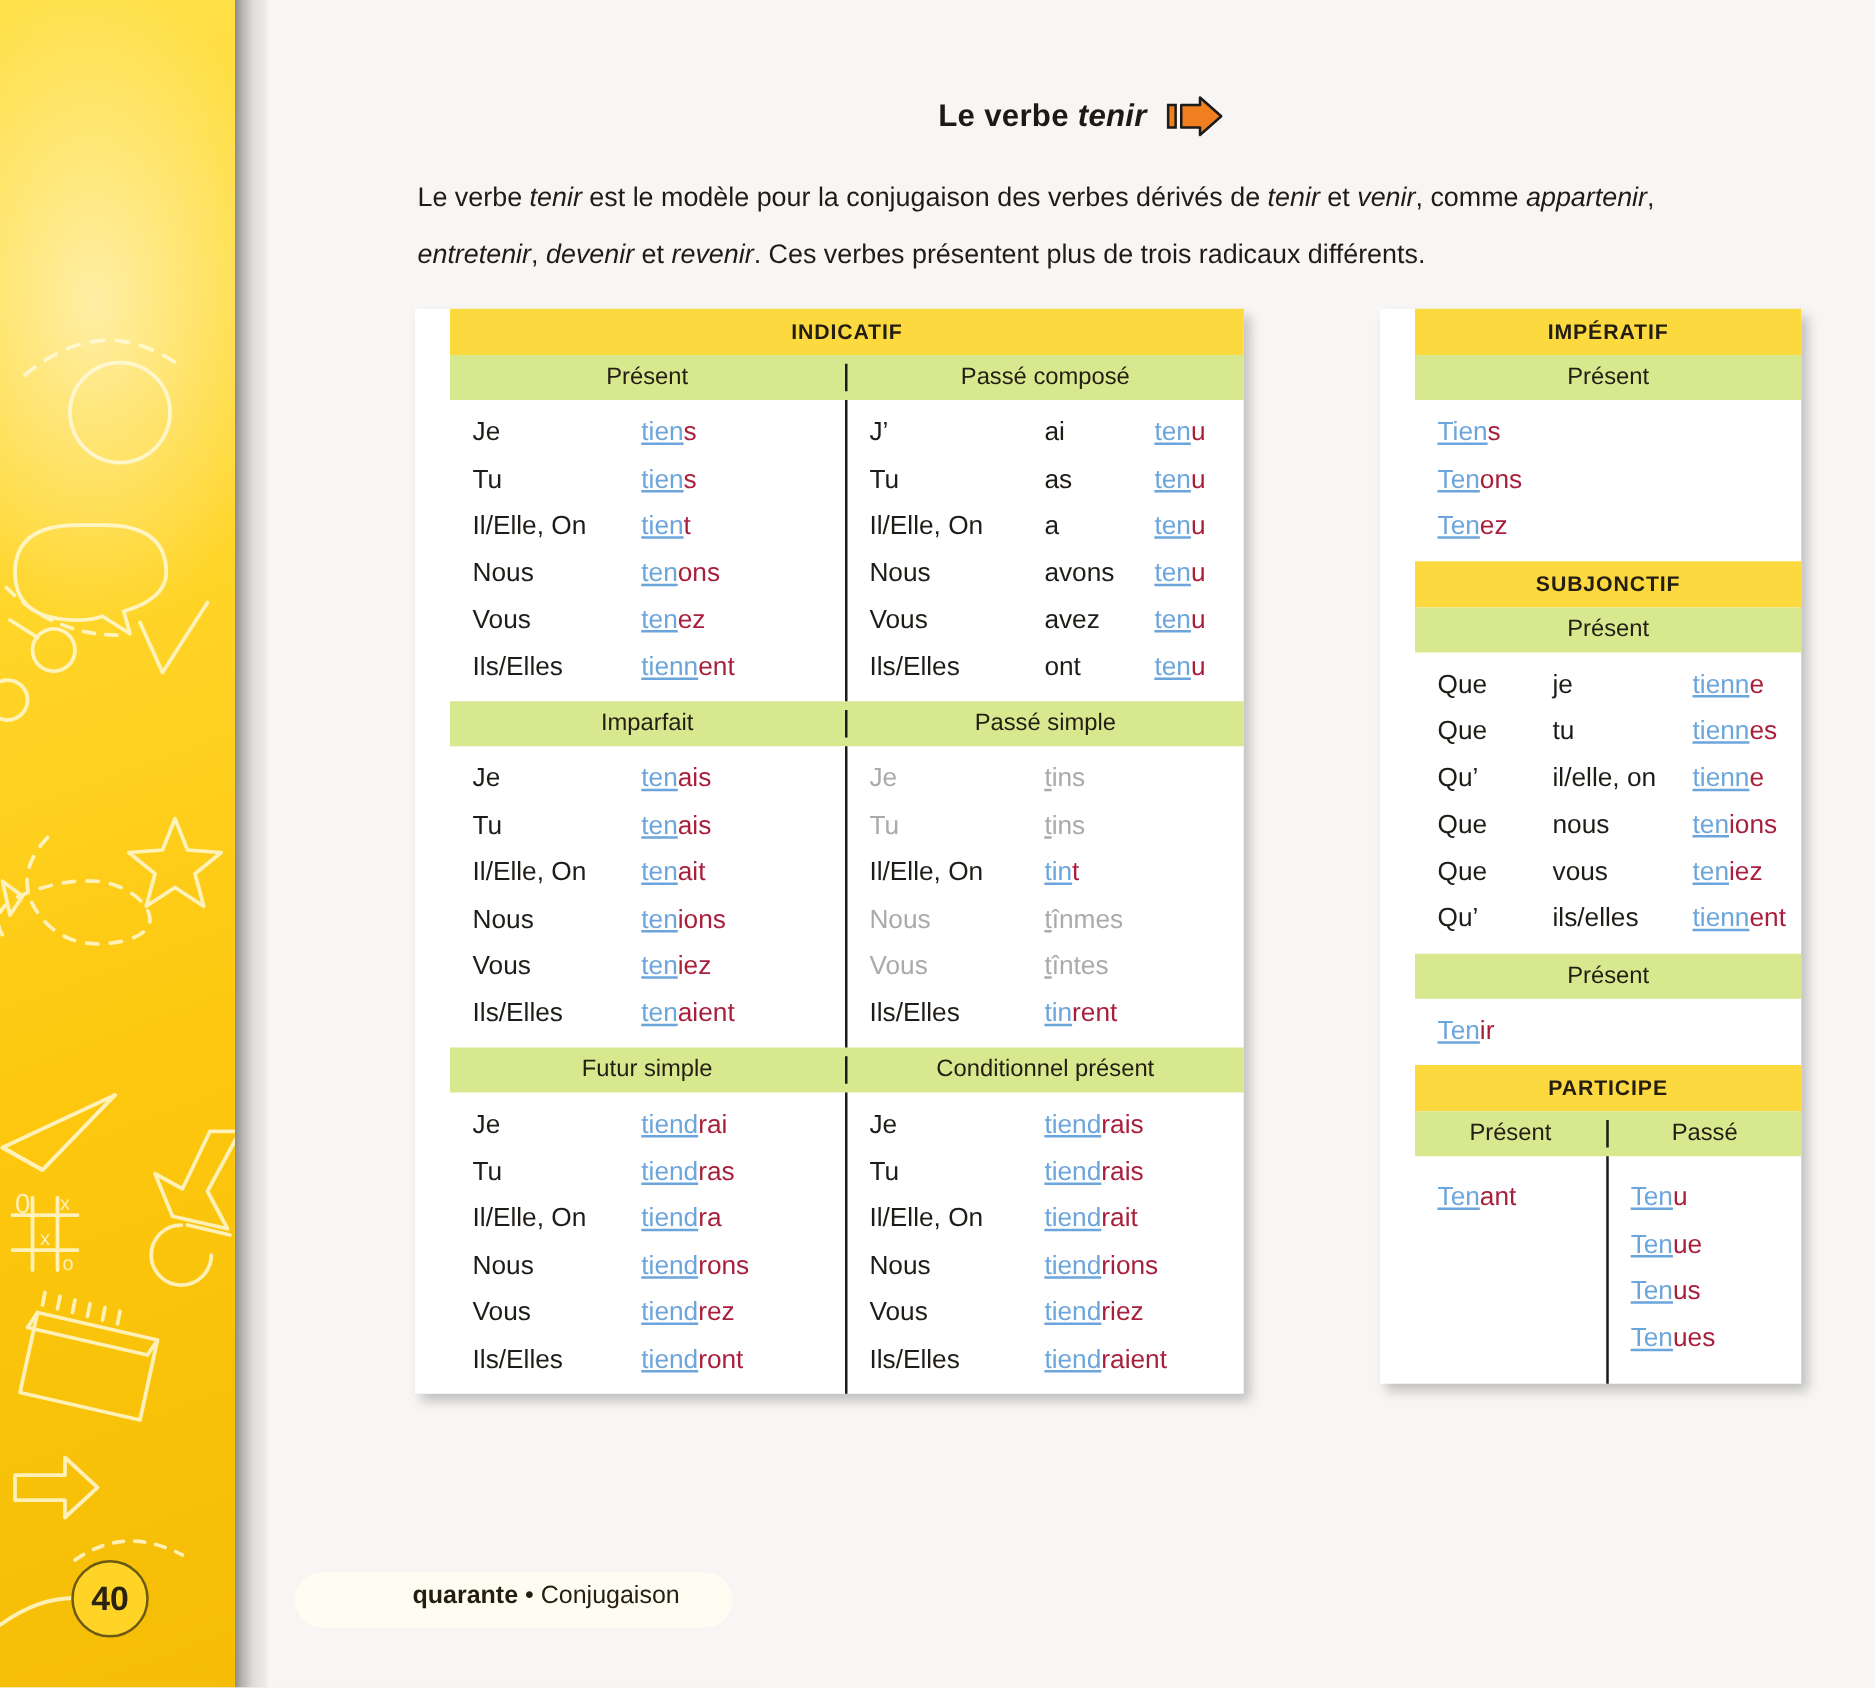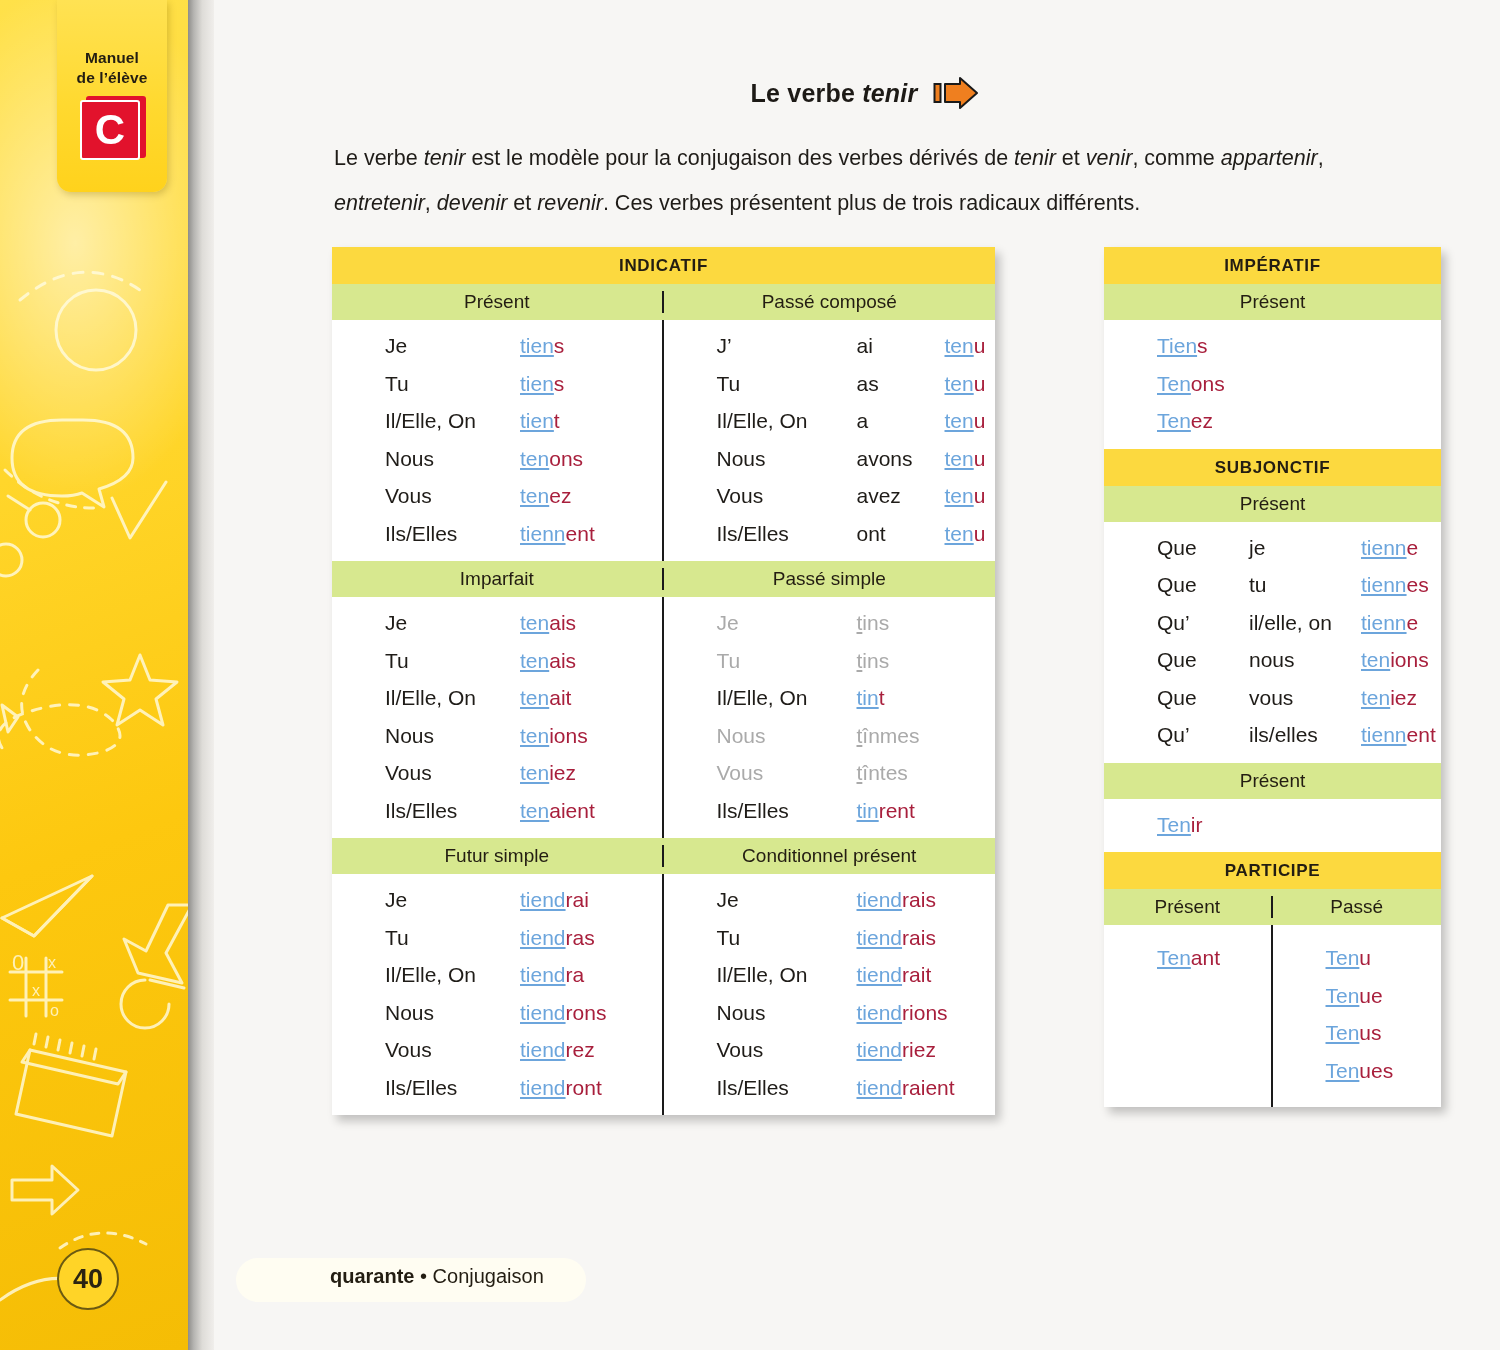--- a/index.html
+++ b/index.html
@@ -77,41 +77,41 @@
   #heading-text .verb { font-style: italic; }
   #arrow-icon { display: block; }
 
   #intro {
     position: absolute; left: 334px; top: 136px; width: 1070px;
     font-size: 21.5px; line-height: 45px; color: #1f1c18;
   }
   #intro i { font-style: italic; }
 
   
-  .tbl { position: absolute; background: #fff; box-shadow: 5px 6px 9px rgba(0,0,0,.22); }
+  .tbl { position: absolute; background: #fff; box-shadow: 5px 6px 9px rgba(0,0,0,.22); padding-left: 28px; }
   #tbl-left  { left: 332px; top: 247px; width: 663px; }
   #tbl-right { left: 1104px; top: 247px; width: 337px; }
 
   .band-yellow {
     background: #fcd93f; color: #231d12; font-weight: bold; font-size: 17px;
     letter-spacing: .7px; text-align: center; padding: 9px 0 8px; text-transform: uppercase;
   }
   .band-green {
     background: #d7e88f; color: #231d12; font-weight: normal; font-size: 19px;
     text-align: center; padding: 7px 0 7px;
   }
   .band-green.split { display: flex; }
   .band-green.split > div { flex: 1 1 50%; }
   .band-green.split > div:first-child { border-right: 2px solid #1a1a1a; }
 
   .two-col { display: flex; }
   .two-col > .col { flex: 1 1 50%; }
   .two-col > .col:first-child { border-right: 2px solid #1a1a1a; }
 
-  .rows { padding: 7px 0 9px; margin-left: 35px; }
+  .rows { padding: 7px 0 9px; }
   .row {
     display: flex; align-items: baseline; font-size: 21px; line-height: 37.5px;
     color: #1f1c18; padding-left: 18px; white-space: nowrap;
   }
   .row .pron { display: inline-block; }
   .row .aux  { display: inline-block; }
   .row .form { display: inline-block; }
 
   
   #tbl-left .col .row .pron { width: 135px; }
@@ -192,32 +192,20 @@
 
         <path d="M12 1180 l40 0 l0 -14 l26 24 l-26 24 l0 -14 l-40 0 z"></path>
 
         <path d="M20 300 q60 -50 120 -10" stroke-dasharray="10 10"></path>
         <circle cx="96" cy="330" r="40"></circle>
         <path d="M60 1248 q40 -28 86 -4" stroke-dasharray="8 9"></path>
         <path d="M0 1300 q55 -40 110 -6"></path>
       </g>
     </svg>
 
-    <div id="tab-card">
-      <div id="tab-label">
-        <span>Manuel</span><br>
-        <span>de l’élève</span>
-      </div>
-      <div id="tab-book">
-        <div class="bk-back"></div>
-        <div class="bk-front">
-          <span class="bk-letter">C</span>
-        </div>
-      </div>
-    </div>
 
     <div id="page-number">40</div>
   </div>
 
   <div id="spine"></div>
 
   <div id="page-sheet"></div>
 
   <div id="heading">
     <div id="heading-text"><span>Le verbe </span><span class="verb">tenir</span></div>

